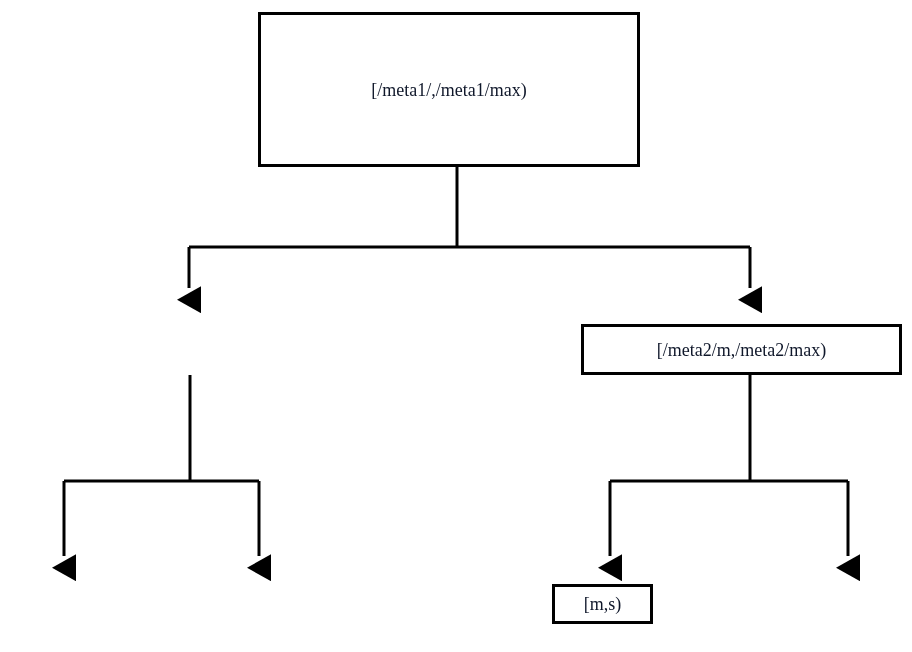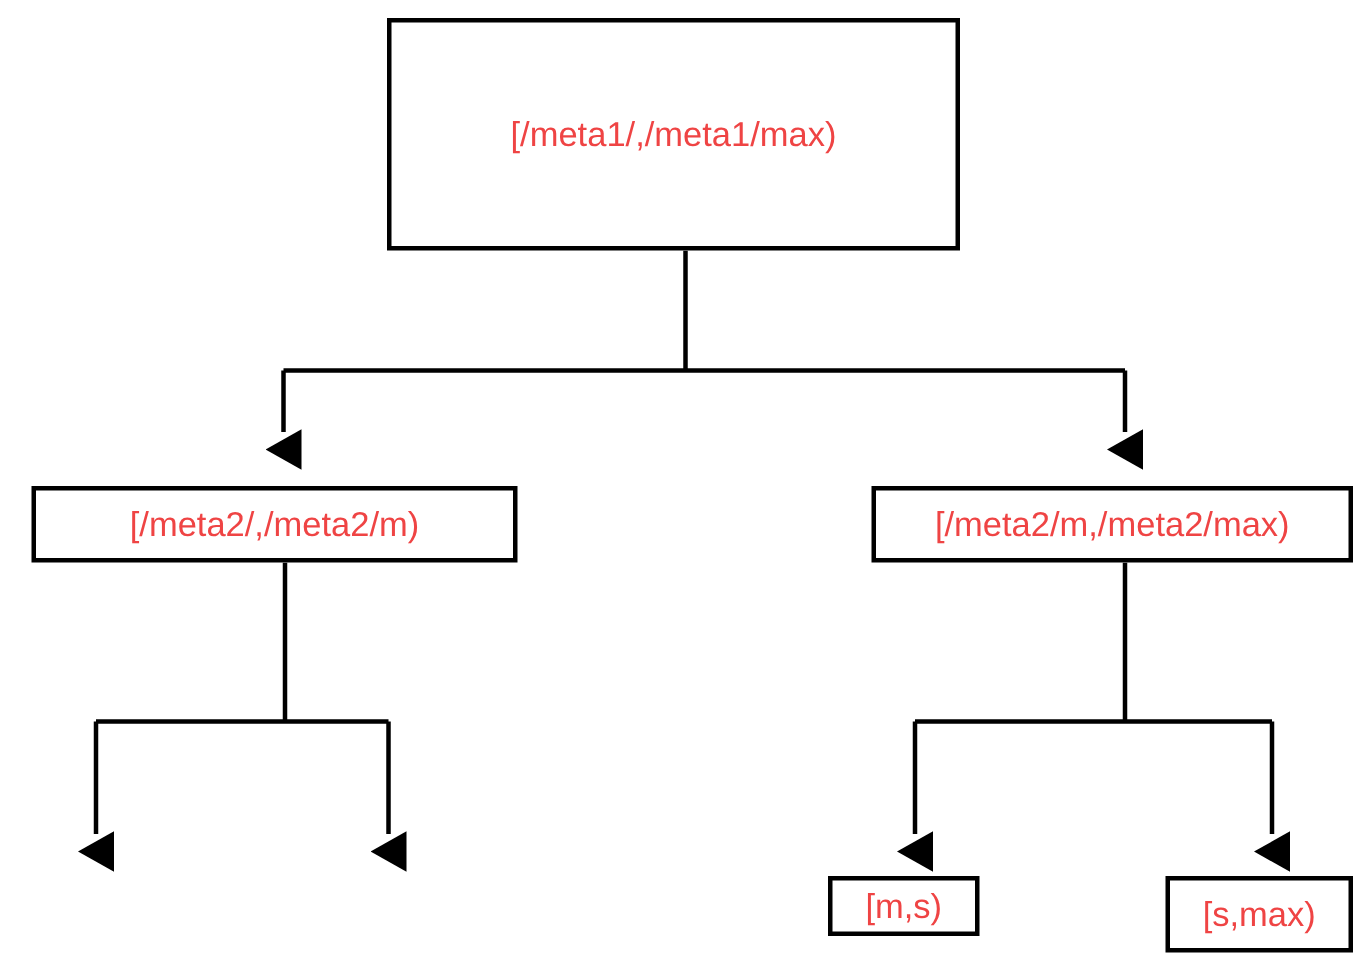--- a/index.html
+++ b/index.html
@@ -27,24 +27,24 @@
     position: absolute;
     box-sizing: border-box;
     background: #ffffff;
     border: 3px solid #000000;
     display: flex;
     align-items: center;
     justify-content: center;
     z-index: 2;
   }
   .node-label {
-    font-family: Liberation Sans, sans-serif;
-    font-size: 23px;
+    font-family: Liberation Serif, serif;
+    font-size: 18px;
     line-height: 1;
-    color: #ef4444;
+    color: #0f172a;
     white-space: pre;
     letter-spacing: 0px;
   }
   .node.root {
     left: 258px;
     top: 12px;
     width: 382px;
     height: 155px;
   }
   .node.mid-left {
@@ -113,31 +113,25 @@
     <path d="M 750 375 L 750 481" fill="none" stroke="#000000" stroke-width="3"></path>
     <path d="M 610 481 L 848 481" fill="none" stroke="#000000" stroke-width="3"></path>
     <path d="M 610 481 L 610 556" fill="none" stroke="#000000" stroke-width="3" marker-end="url(#arrowhead)"></path>
     <path d="M 848 481 L 848 556" fill="none" stroke="#000000" stroke-width="3" marker-end="url(#arrowhead)"></path>
   </svg>
 
   <div class="node root">
     <span class="node-label">[/meta1/,/meta1/max)</span>
   </div>
 
-  <div class="node mid-left">
-    <span class="node-label">[/meta2/,/meta2/m)</span>
-  </div>
 
   <div class="node mid-right">
     <span class="node-label">[/meta2/m,/meta2/max)</span>
   </div>
 
 
 
   <div class="node leaf-3">
     <span class="node-label">[m,s)</span>
   </div>
 
-  <div class="node leaf-4">
-    <span class="node-label">[s,max)</span>
-  </div>
 
 </div>
 
 </body></html>

